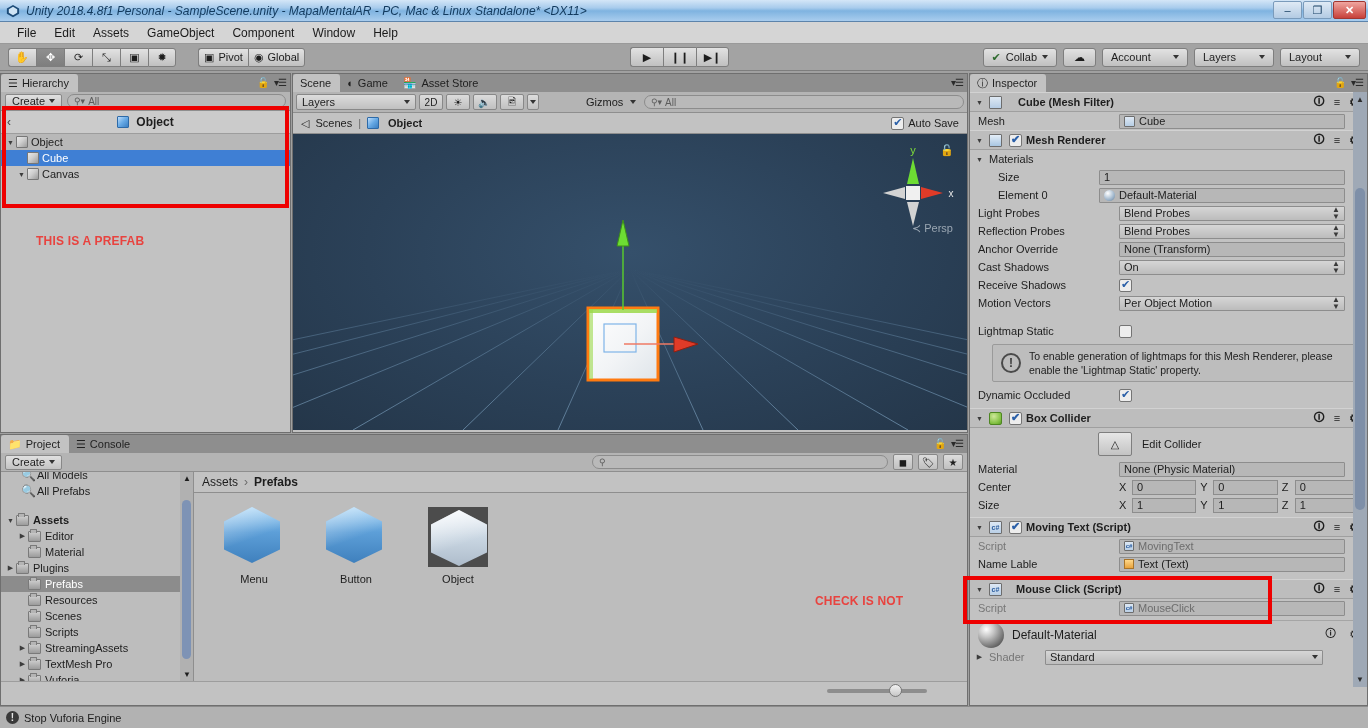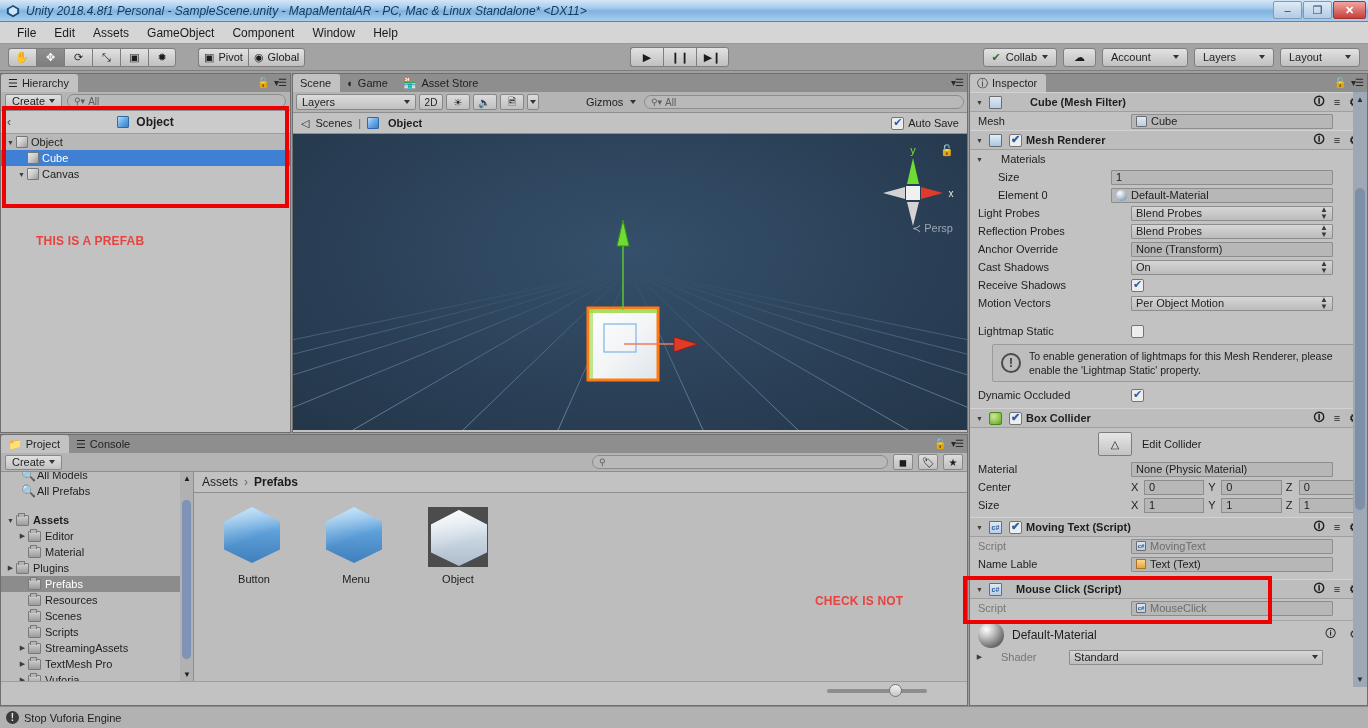--- a/index.html
+++ b/index.html
@@ -202,21 +202,21 @@
   .comp-hdr{
     height:20px; background:#bdbdbd; border-bottom:1px solid #9f9f9f; border-top:1px solid #d2d2d2;
     display:flex; align-items:center; padding-left:4px; gap:4px; font-size:11px; font-weight:bold;
   }
   .comp-hdr .spacer{ flex:1; }
   .ico-sq{ width:13px;height:13px;border:1px solid #6d6d6d;border-radius:1px;display:inline-block; }
   .ico-mesh{ background:linear-gradient(to bottom,#dfe9f4,#b6cde4); }
   .ico-render{ background:linear-gradient(to bottom,#e4eef8,#a8c6e2); }
   .ico-cs{ background:linear-gradient(to bottom,#dde8f4,#b9cfe6); font-size:7px;color:#2a5c9e;text-align:center;line-height:12px;font-weight:bold;}
   .ico-box{ background:radial-gradient(circle at 35% 30%,#cfe89a,#7fbf3f 70%,#5a9a28); border-color:#4e8622; border-radius:2px;}
-  .row{ height:18px; display:flex; align-items:center; padding-left:8px; font-size:11px; gap:16px; }
+  .row{ height:18px; display:flex; align-items:center; padding-left:8px; font-size:11px; gap:4px; }
   .row .lbl{ width:137px; white-space:nowrap; }
   .row .lbl.indent{ padding-left:20px; width:117px;}
   .field{
     flex:1; height:15px; margin-right:4px;
     background:#b7b7b7; border:1px solid #8d8d8d; border-radius:1px;
     display:flex; align-items:center; padding:0 4px; font-size:11px; gap:4px;
   }
   .field.dropdown{ background:linear-gradient(to bottom,#d6d6d6,#bcbcbc); justify-content:space-between; }
   .field.obj{ background:#b7b7b7; }
   .field.ro{ color:#6d6d6d; }
@@ -604,27 +604,27 @@
         <div class="crumbbar">
           <span>Assets</span>
           <span style="color:#6a6a6a;">›</span>
           <span style="font-weight:bold;">Prefabs</span>
         </div>
         <div class="asset-grid">
           <div class="asset">
             <div class="thumb">
                 <div class="cube3d"></div>
               </div>
-            <div class="cap">Button</div>
+            <div class="cap">Menu</div>
           </div>
           <div class="asset">
             <div class="thumb">
                 <div class="cube3d"></div>
               </div>
-            <div class="cap">Menu</div>
+            <div class="cap">Button</div>
           </div>
           <div class="asset selected">
             <div class="thumb">
                 <div class="cube3d white"></div>
               </div>
             <div class="cap">Object</div>
           </div>
         </div>
       </div>
     </div>
@@ -643,21 +643,21 @@
       </div>
       <span class="lock">🔓</span>
       <span class="menu-dots">▾☰</span>
     </div>
 
     <div class="insp-body">
 
       <div class="comp-hdr">
         <span class="arrow down"></span>
         <span class="ico-sq ico-mesh"></span>
-        <span style="margin-left:24px;">Cube (Mesh Filter)</span>
+        <span style="margin-left:12px;">Cube (Mesh Filter)</span>
         <span class="spacer"></span>
         <span style="margin-right:5px;">🛈</span>
         <span style="margin-right:5px;">≡</span>
         <span style="margin-right:8px;">⚙</span>
       </div>
       <div class="row">
         <span class="lbl">Mesh</span>
         <span class="field obj">
           <span class="ico-sq ico-mesh" style="width:11px;height:11px;"></span>
           <span>Cube</span>

